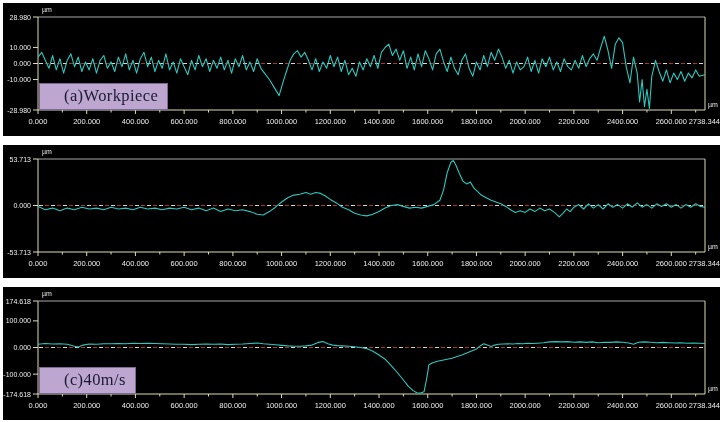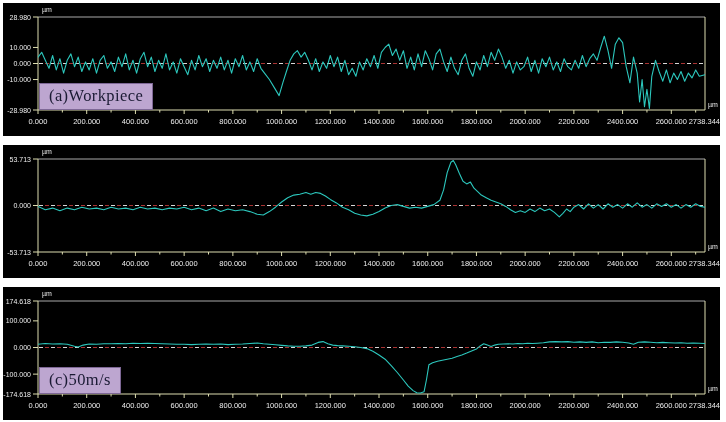--- a/index.html
+++ b/index.html
@@ -14,21 +14,21 @@
   #panel-b{top:145px;}
   #panel-c{top:287px;}
   svg.chart{position:absolute;left:0;top:0;overflow:visible;}
   .xtick{font-family:"Liberation Sans",sans-serif;font-size:7.5px;fill:#ededed;}
   .ytick{font-family:"Liberation Sans",sans-serif;font-size:7px;fill:#ededed;}
   .unit{font-family:"Liberation Sans",sans-serif;font-size:7px;fill:#e8e8e8;}
   .plot-label{
     position:absolute;left:36px;top:80px;
     background:#bda6d0;border:1px solid #7e6896;
     color:#1a1a33;font-family:"Liberation Serif",serif;font-size:16.5px;
-    padding:2px 9px 3px 9px;letter-spacing:.4px;line-height:1.2;
+    padding:2px 9px 3px 24px;letter-spacing:.4px;line-height:1.2;
     white-space:nowrap;
   }
 </style>
 </head>
 <body>
 
 <div class="panel" id="panel-a">
   <svg class="chart" width="717" height="133" viewBox="0 0 717 133">
       <line x1="35" y1="14" x2="702" y2="14" stroke="#a9a9a9" stroke-width="1"></line>
       <line x1="35" y1="14" x2="35" y2="107" stroke="#ddddb0" stroke-width="1"></line>
@@ -226,14 +226,14 @@
       <line x1="595.2291019681969" y1="107" x2="595.2291019681969" y2="109.5" stroke="#ddddb0" stroke-width="1"></line>
       <line x1="643.9446760523879" y1="107" x2="643.9446760523879" y2="109.5" stroke="#ddddb0" stroke-width="1"></line>
       <line x1="692.6602501365788" y1="107" x2="692.6602501365788" y2="109.5" stroke="#ddddb0" stroke-width="1"></line>
       <line x1="36" y1="60.5" x2="701" y2="60.5" stroke="#d8d8d8" stroke-width="1" stroke-dasharray="4 8"></line>
       <line x1="36" y1="60.5" x2="701" y2="60.5" stroke="#aa3333" stroke-width="1" stroke-dasharray="4 8" stroke-dashoffset="-6"></line>
       <clipPath id="clip2">
         <rect x="35" y="14" width="667" height="93"></rect>
       </clipPath>
       <polyline points="35.0,57.3 42.3,56.5 49.6,57.0 56.9,56.8 64.2,57.3 71.5,59.2 75.2,60.0 80.1,58.1 86.2,57.0 93.5,57.3 100.8,56.8 108.1,56.8 115.4,56.5 122.7,56.8 130.0,56.2 137.3,56.5 144.6,56.2 151.9,56.5 159.2,56.8 166.5,57.0 173.8,57.3 181.1,57.3 188.5,57.6 195.8,57.3 203.1,57.0 210.4,57.3 217.7,57.0 225.0,57.6 232.3,57.3 239.6,57.0 246.9,56.5 254.2,56.0 260.3,56.8 266.4,57.3 272.5,57.8 278.6,58.4 284.7,58.9 290.8,59.2 296.8,59.2 302.9,58.9 309.0,58.1 315.1,55.4 320.0,54.6 324.9,56.8 329.7,58.1 334.6,58.6 339.5,58.9 345.6,59.2 351.7,59.7 357.7,60.5 363.8,61.6 369.9,64.2 376.0,68.0 382.1,72.2 388.2,78.6 394.3,85.5 400.4,93.0 405.2,99.1 410.1,103.6 413.8,105.8 417.4,106.0 421.1,104.7 423.5,92.5 425.9,77.8 429.6,75.7 434.5,74.3 439.3,73.3 444.2,72.2 449.1,71.2 454.0,69.6 458.8,68.0 463.7,66.1 468.6,64.0 473.4,62.1 477.1,58.9 480.7,56.8 484.4,58.1 488.1,59.4 491.7,58.1 495.4,57.3 500.2,57.0 505.1,56.8 510.0,57.0 514.8,56.5 519.7,56.8 524.6,56.2 529.5,56.5 534.3,56.2 540.4,55.7 546.5,54.9 552.6,54.6 558.7,54.9 564.8,54.6 570.9,55.2 577.0,54.9 583.1,55.4 589.1,54.9 595.2,55.7 601.3,55.2 607.4,55.4 613.5,54.9 619.6,55.2 625.7,56.0 630.5,57.3 635.4,55.2 641.5,54.9 647.6,55.2 653.7,55.7 659.8,55.4 665.9,55.7 672.0,56.0 678.0,55.7 684.1,56.2 690.2,56.0 696.3,56.2 701.9,56.5" fill="none" stroke="#2cc7bd" stroke-width="1.1" stroke-linejoin="round" stroke-linecap="round" clip-path="url(#clip2)"></polyline>
     </svg>
-  <div class="plot-label">(c)50m/s</div>
+  <div class="plot-label">(c)40m/s</div>
 </div>
 
 </body></html>

